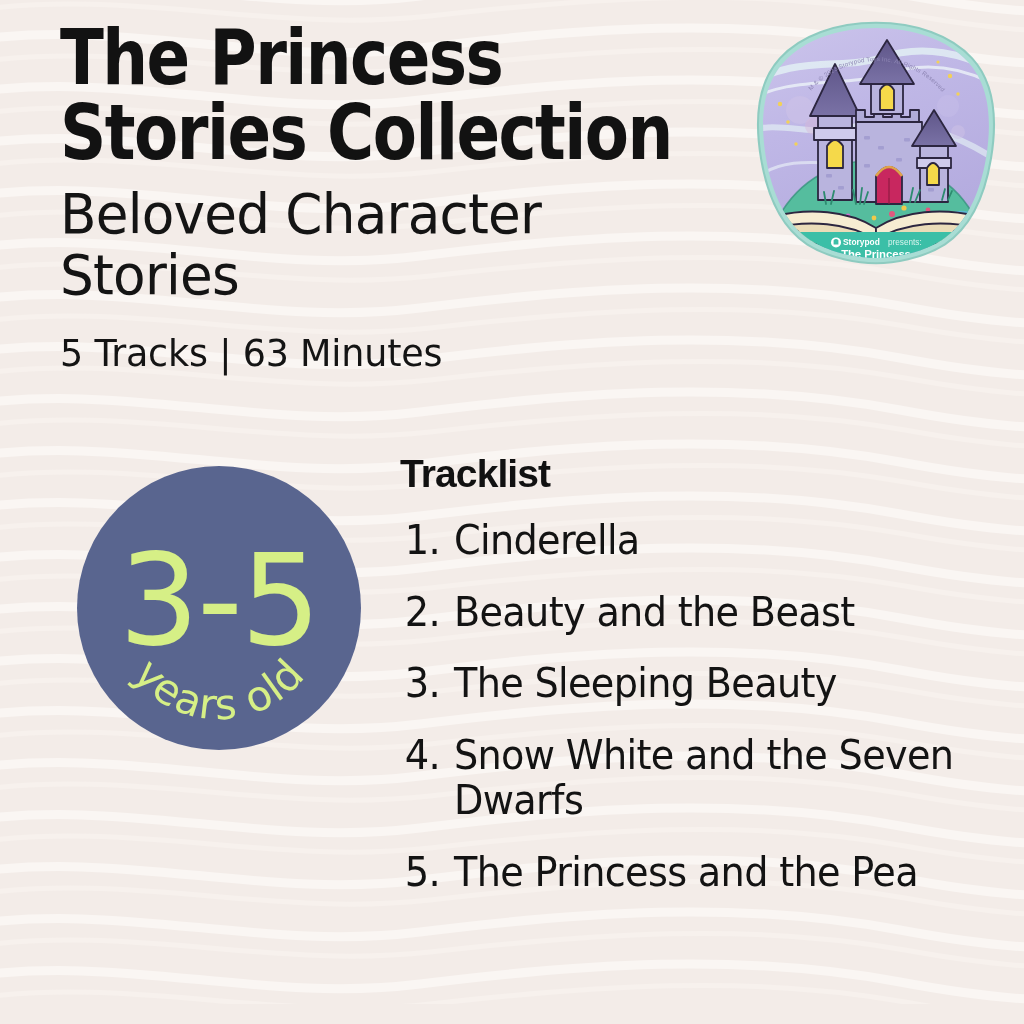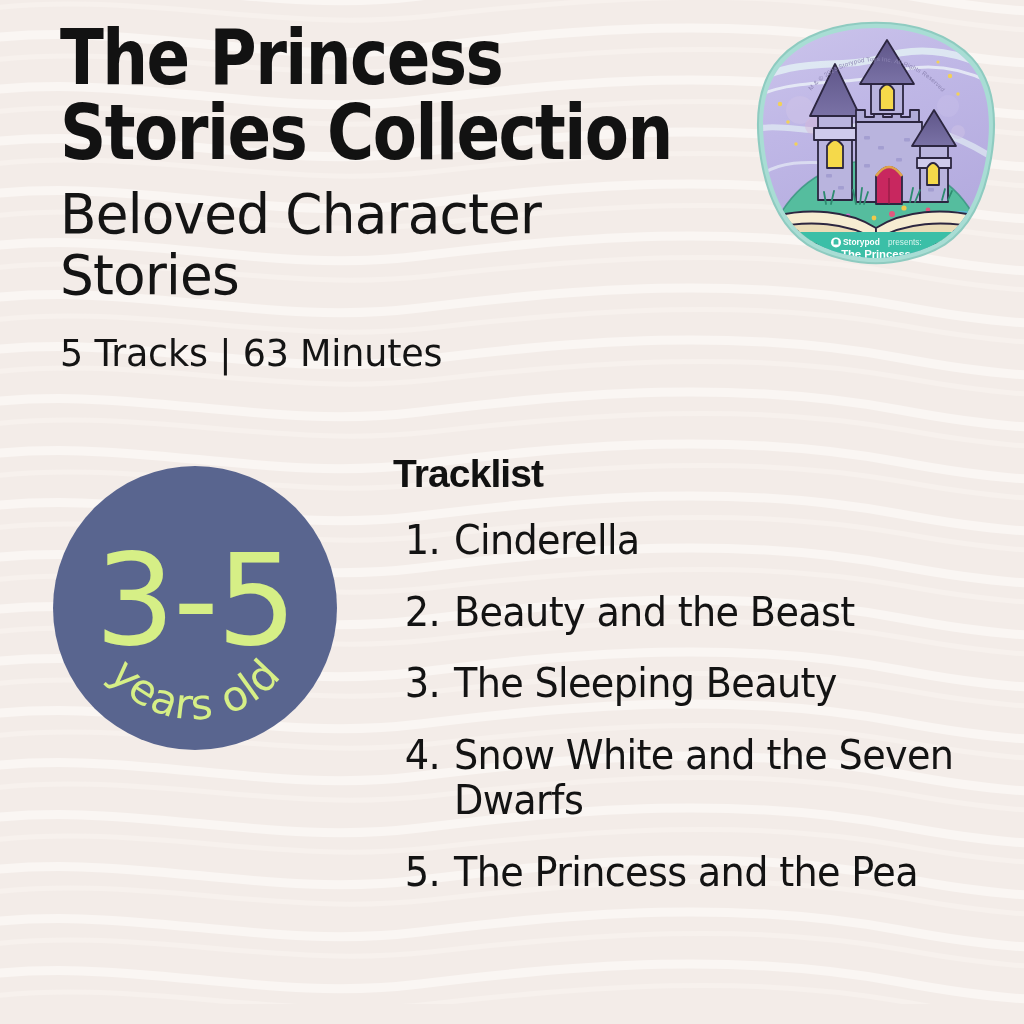--- a/index.html
+++ b/index.html
@@ -69,21 +69,21 @@
     letter-spacing: -0.2px;
     color: #141414;
     margin: 26px 0 0 0;
     transform: scaleX(0.96);
     transform-origin: left top;
   }
 
   
   .age-badge {
     position: absolute;
-    left: 53px;
+    left: 77px;
     top: 466px;
     width: 284px;
     height: 284px;
     z-index: 3;
   }
   .age-badge svg { display: block; }
 
   
   .tracklist {
     position: absolute;
@@ -91,21 +91,21 @@
     top: 452px;
     width: 610px;
     z-index: 3;
   }
   .tracklist-heading {
     font-family: "Liberation Sans", sans-serif;
     font-weight: bold;
     font-size: 39px;
     letter-spacing: -0.9px;
     color: #111111;
-    margin: 0 0 22px 5px;
+    margin: 0 0 22px 12px;
   }
   ol.tracks {
     list-style: none;
     margin: 0;
     padding: 0;
   }
   ol.tracks li {
     display: flex;
     align-items: flex-start;
     margin-bottom: 26px;

